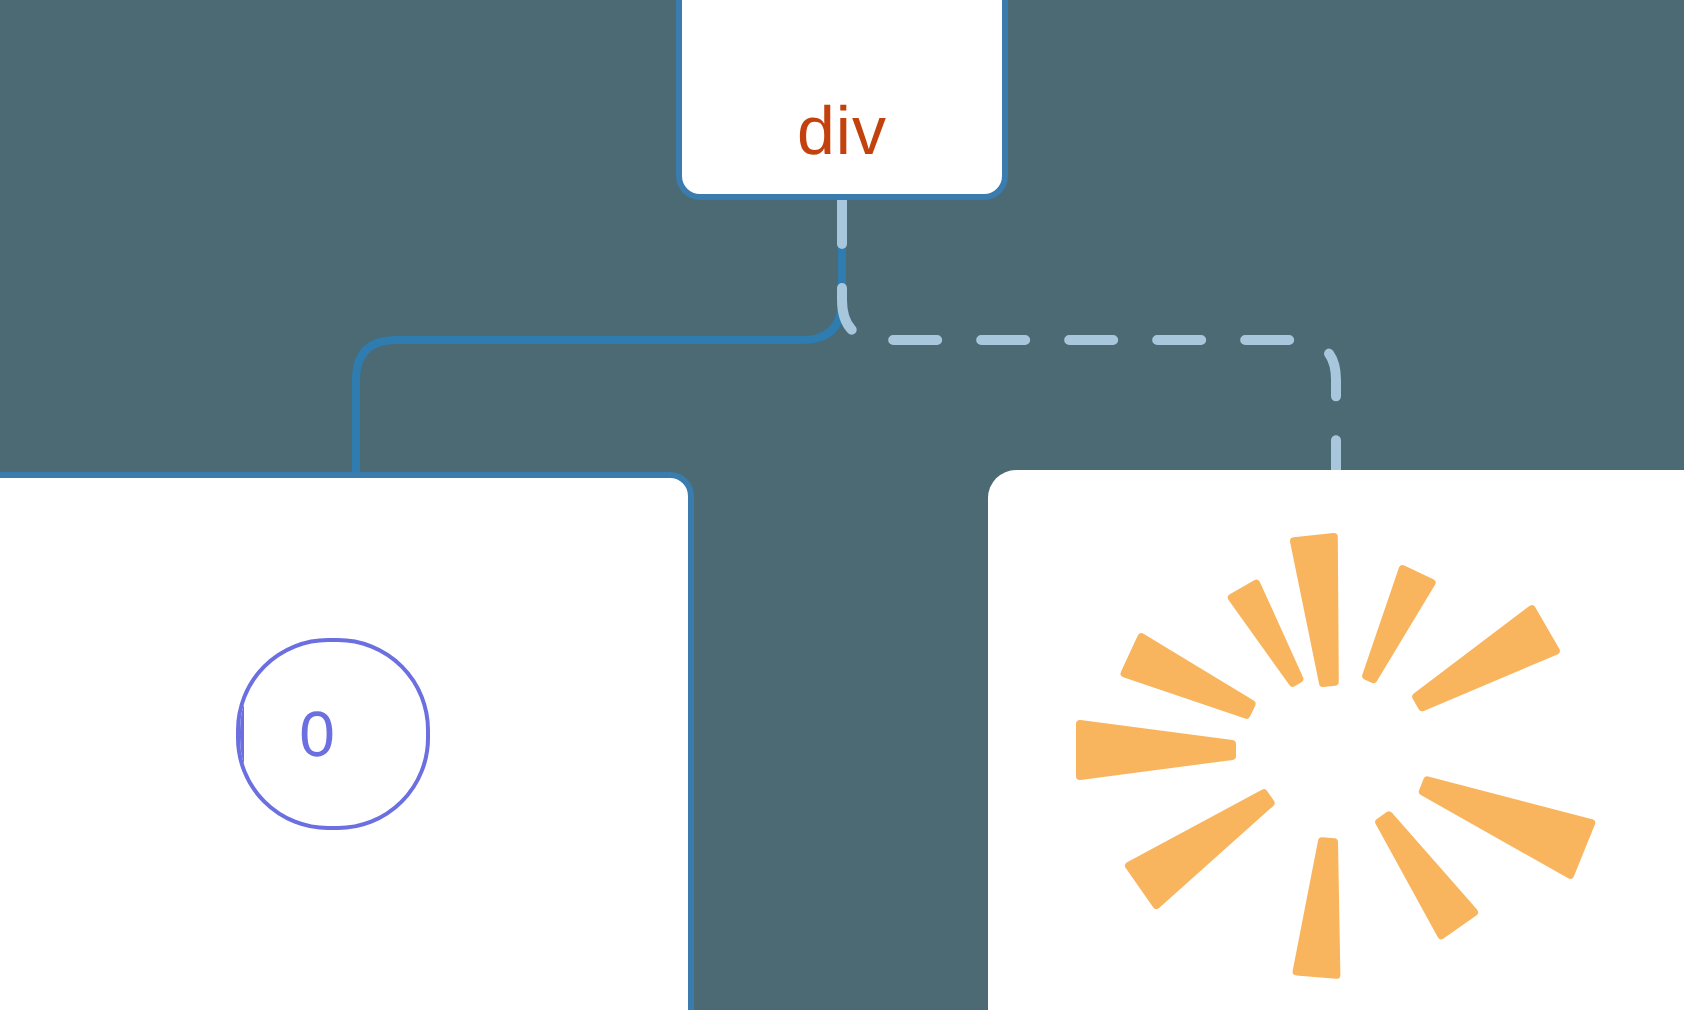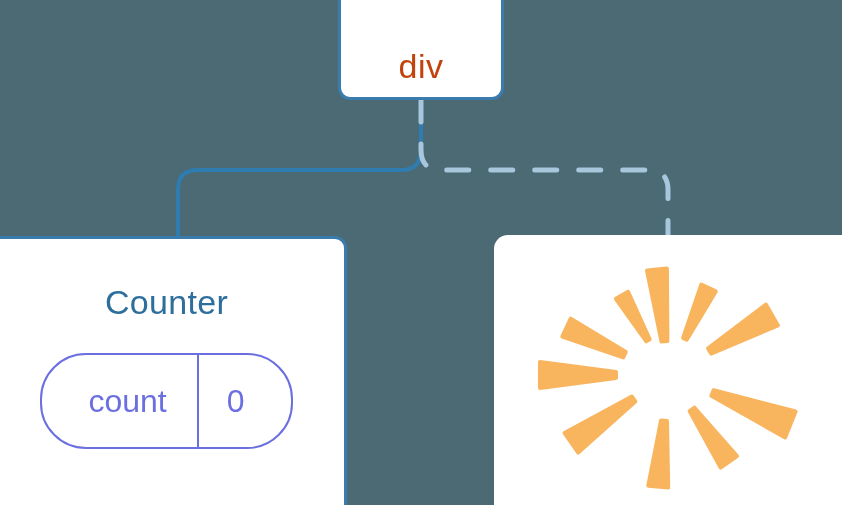--- a/index.html
+++ b/index.html
@@ -132,24 +132,22 @@
   <svg id="connectors" viewBox="0 0 842 505" xmlns="http://www.w3.org/2000/svg">
     <path id="edge-solid" d="M 421 100 L 421 150 Q 421 170 401 170 L 198 170 Q 178 170 178 190 L 178 238" fill="none" stroke="#2e7cb0" stroke-width="4" stroke-linecap="round"></path>
     <path id="edge-dashed" d="M 421 100 L 421 150 Q 421 170 441 170 L 648 170 Q 668 170 668 190 L 668 237" fill="none" stroke="#a8c6dc" stroke-width="5" stroke-linecap="round" stroke-dasharray="22 22"></path>
   </svg>
 
   <div id="div-node" class="node-box" style="border-color: rgb(58, 124, 173);">
     <span class="node-title" style="color: #c2410c;">div</span>
   </div>
 
   <div id="counter-node" class="node-box" style="border-color: rgb(58, 124, 173);">
-    <span class="node-title" style="color: rgb(45, 110, 156);">Counter</span>
 
     <div class="prop-pill" style="border-color: rgb(107, 111, 224);">
-      <span class="prop-name" style="color: rgb(107, 111, 224);">count</span>
       <span class="prop-divider" style="background: rgb(107, 111, 224);"></span>
       <span class="prop-value" style="color: rgb(107, 111, 224);">0</span>
     </div>
   </div>
 
   <div id="sparkle-node" class="node-box">
     <svg id="sparkle-svg" viewBox="0 0 362 284" xmlns="http://www.w3.org/2000/svg">
         <polygon points="173.4,105.9 172.9,33.5 153.0,35.6 167.5,106.5" fill="#f9b45e" stroke="#f9b45e" stroke-width="4" stroke-linejoin="round"></polygon>
         <polygon points="155.7,104.4 134.1,56.8 121.9,63.8 152.3,106.4" fill="#f9b45e" stroke="#f9b45e" stroke-width="4" stroke-linejoin="round"></polygon>
         <polygon points="131.8,117.0 76.7,83.6 68.3,101.7 129.2,122.4" fill="#f9b45e" stroke="#f9b45e" stroke-width="4" stroke-linejoin="round"></polygon>

